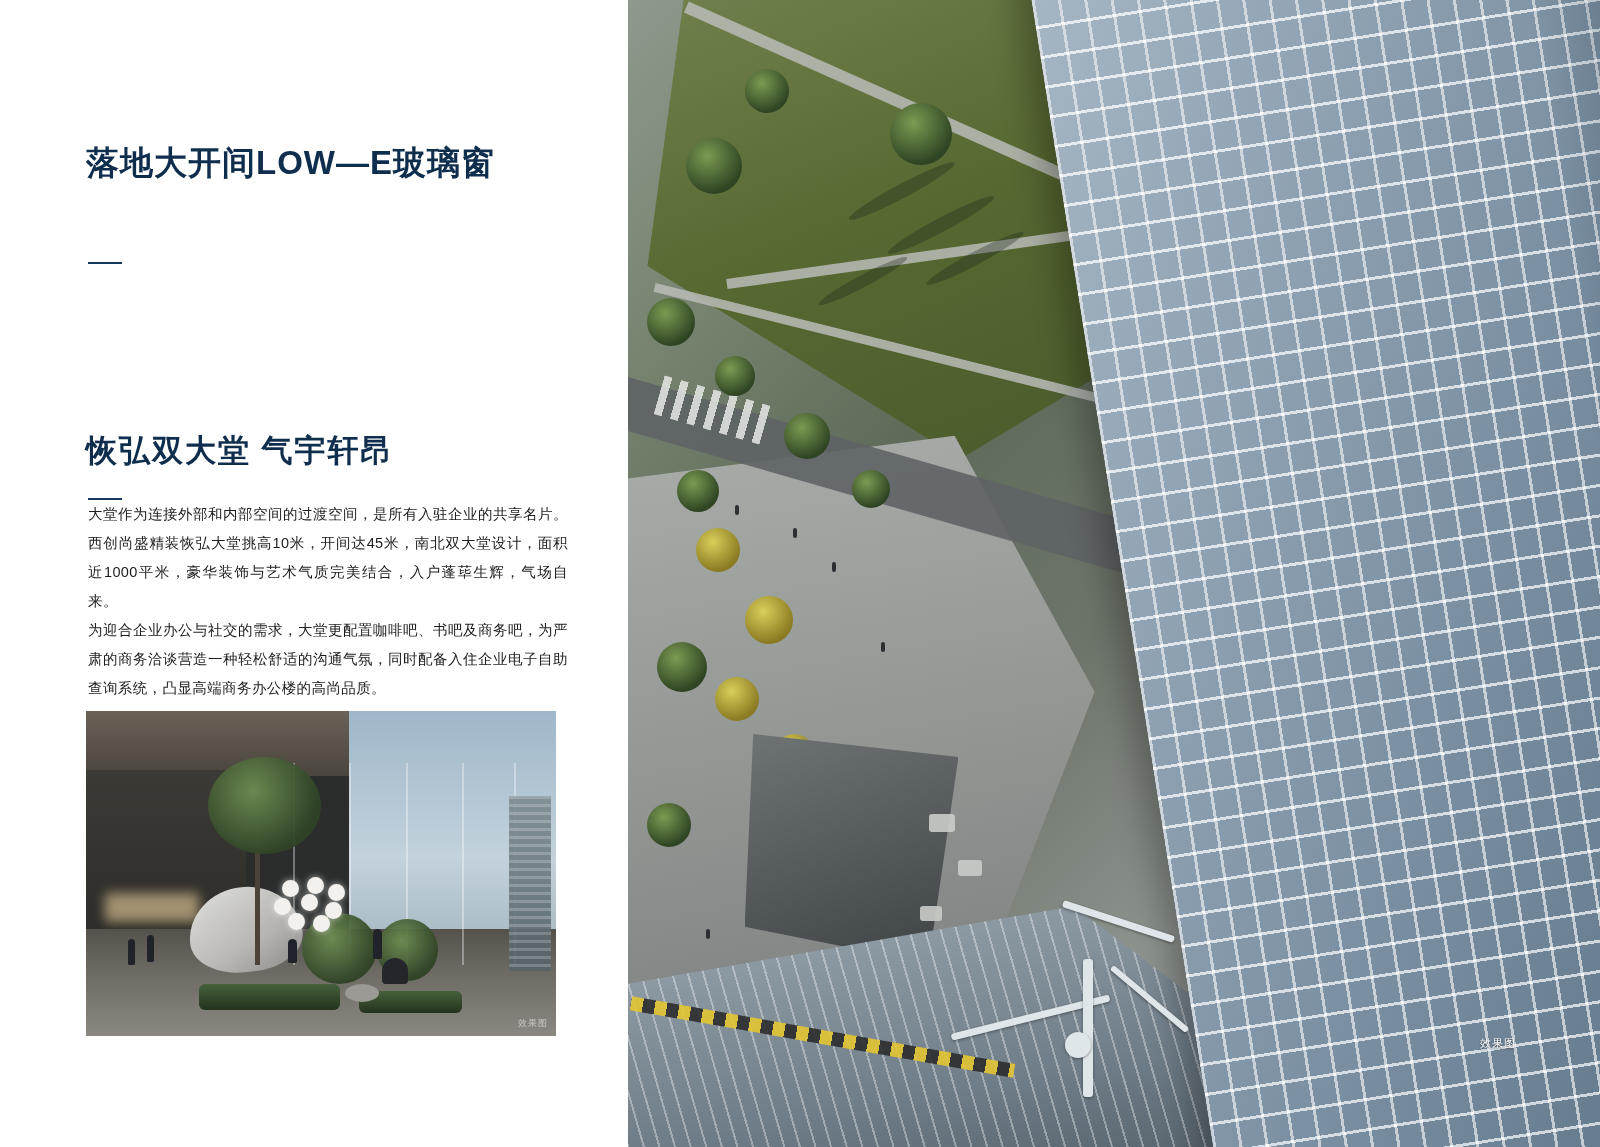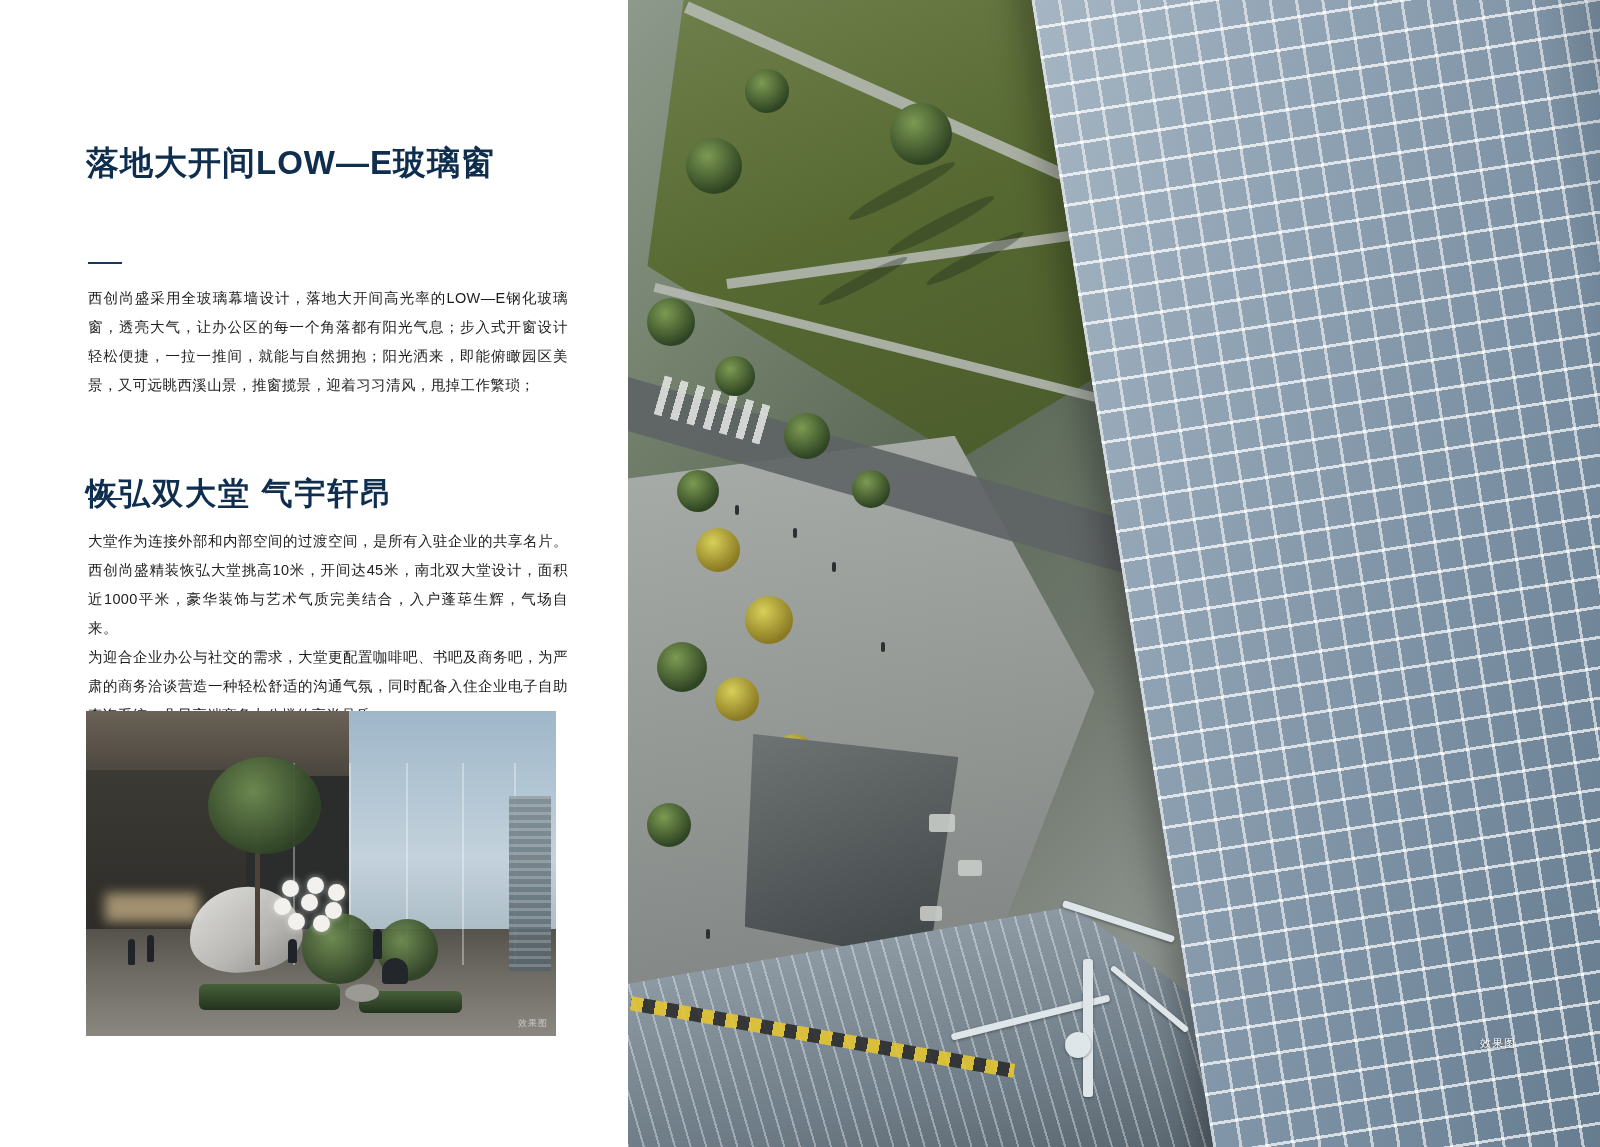--- a/index.html
+++ b/index.html
@@ -30,26 +30,26 @@
   }
   .rule.r1{top:262px;}
   .rule.r2{top:498px;}
 
   .body-text{
     position:absolute;left:88px;width:480px;
     font-size:14.5px;line-height:2.0;color:#1d1d1d;
     text-align:justify;letter-spacing:.4px;
   }
   .body-text.t1{top:284px;}
-  .body-text.t2{top:527px;}
+  .body-text.t2{top:500px;}
   .body-text p{margin:0;}
 
   .headline2{
     position:absolute;left:86px;top:430px;width:520px;
-    font-size:31px;font-weight:bold;color:#0f2e4e;letter-spacing:2px;margin-top:43px;
+    font-size:31px;font-weight:bold;color:#0f2e4e;letter-spacing:2px;
   }
 
   
   .lobby-photo{
     position:absolute;left:86px;top:711px;width:470px;height:325px;
     overflow:hidden;background:#2a2d2c;
   }
   .lobby-photo .sky{
     position:absolute;right:0;top:0;width:44%;height:100%;
     background:linear-gradient(180deg,#9fb7c9 0%,#c3d2dc 45%,#8d9fa8 100%);
@@ -257,23 +257,20 @@
   </svg>
 
   <div class="left-col">
 
     <div class="headline">
       <span>落地大开间LOW—E玻璃窗</span>
     </div>
 
     <div class="rule r1"></div>
 
-    <div class="body-text t1">
-      <p>西创尚盛采用全玻璃幕墙设计，落地大开间高光率的LOW—E钢化玻璃窗，透亮大气，让办公区的每一个角落都有阳光气息；步入式开窗设计 轻松便捷，一拉一推间，就能与自然拥抱；阳光洒来，即能俯瞰园区美景，又可远眺西溪山景，推窗揽景，迎着习习清风，甩掉工作繁琐；</p>
-    </div>
 
     <div class="headline2">恢弘双大堂 气宇轩昂</div>
 
     <div class="rule r2"></div>
 
     <div class="body-text t2">
       <p>大堂作为连接外部和内部空间的过渡空间，是所有入驻企业的共享名片。西创尚盛精装恢弘大堂挑高10米，开间达45米，南北双大堂设计，面积近1000平米，豪华装饰与艺术气质完美结合，入户蓬荜生辉，气场自来。</p>
       <p>为迎合企业办公与社交的需求，大堂更配置咖啡吧、书吧及商务吧，为严肃的商务洽谈营造一种轻松舒适的沟通气氛，同时配备入住企业电子自助查询系统，凸显高端商务办公楼的高尚品质。</p>
     </div>
 

